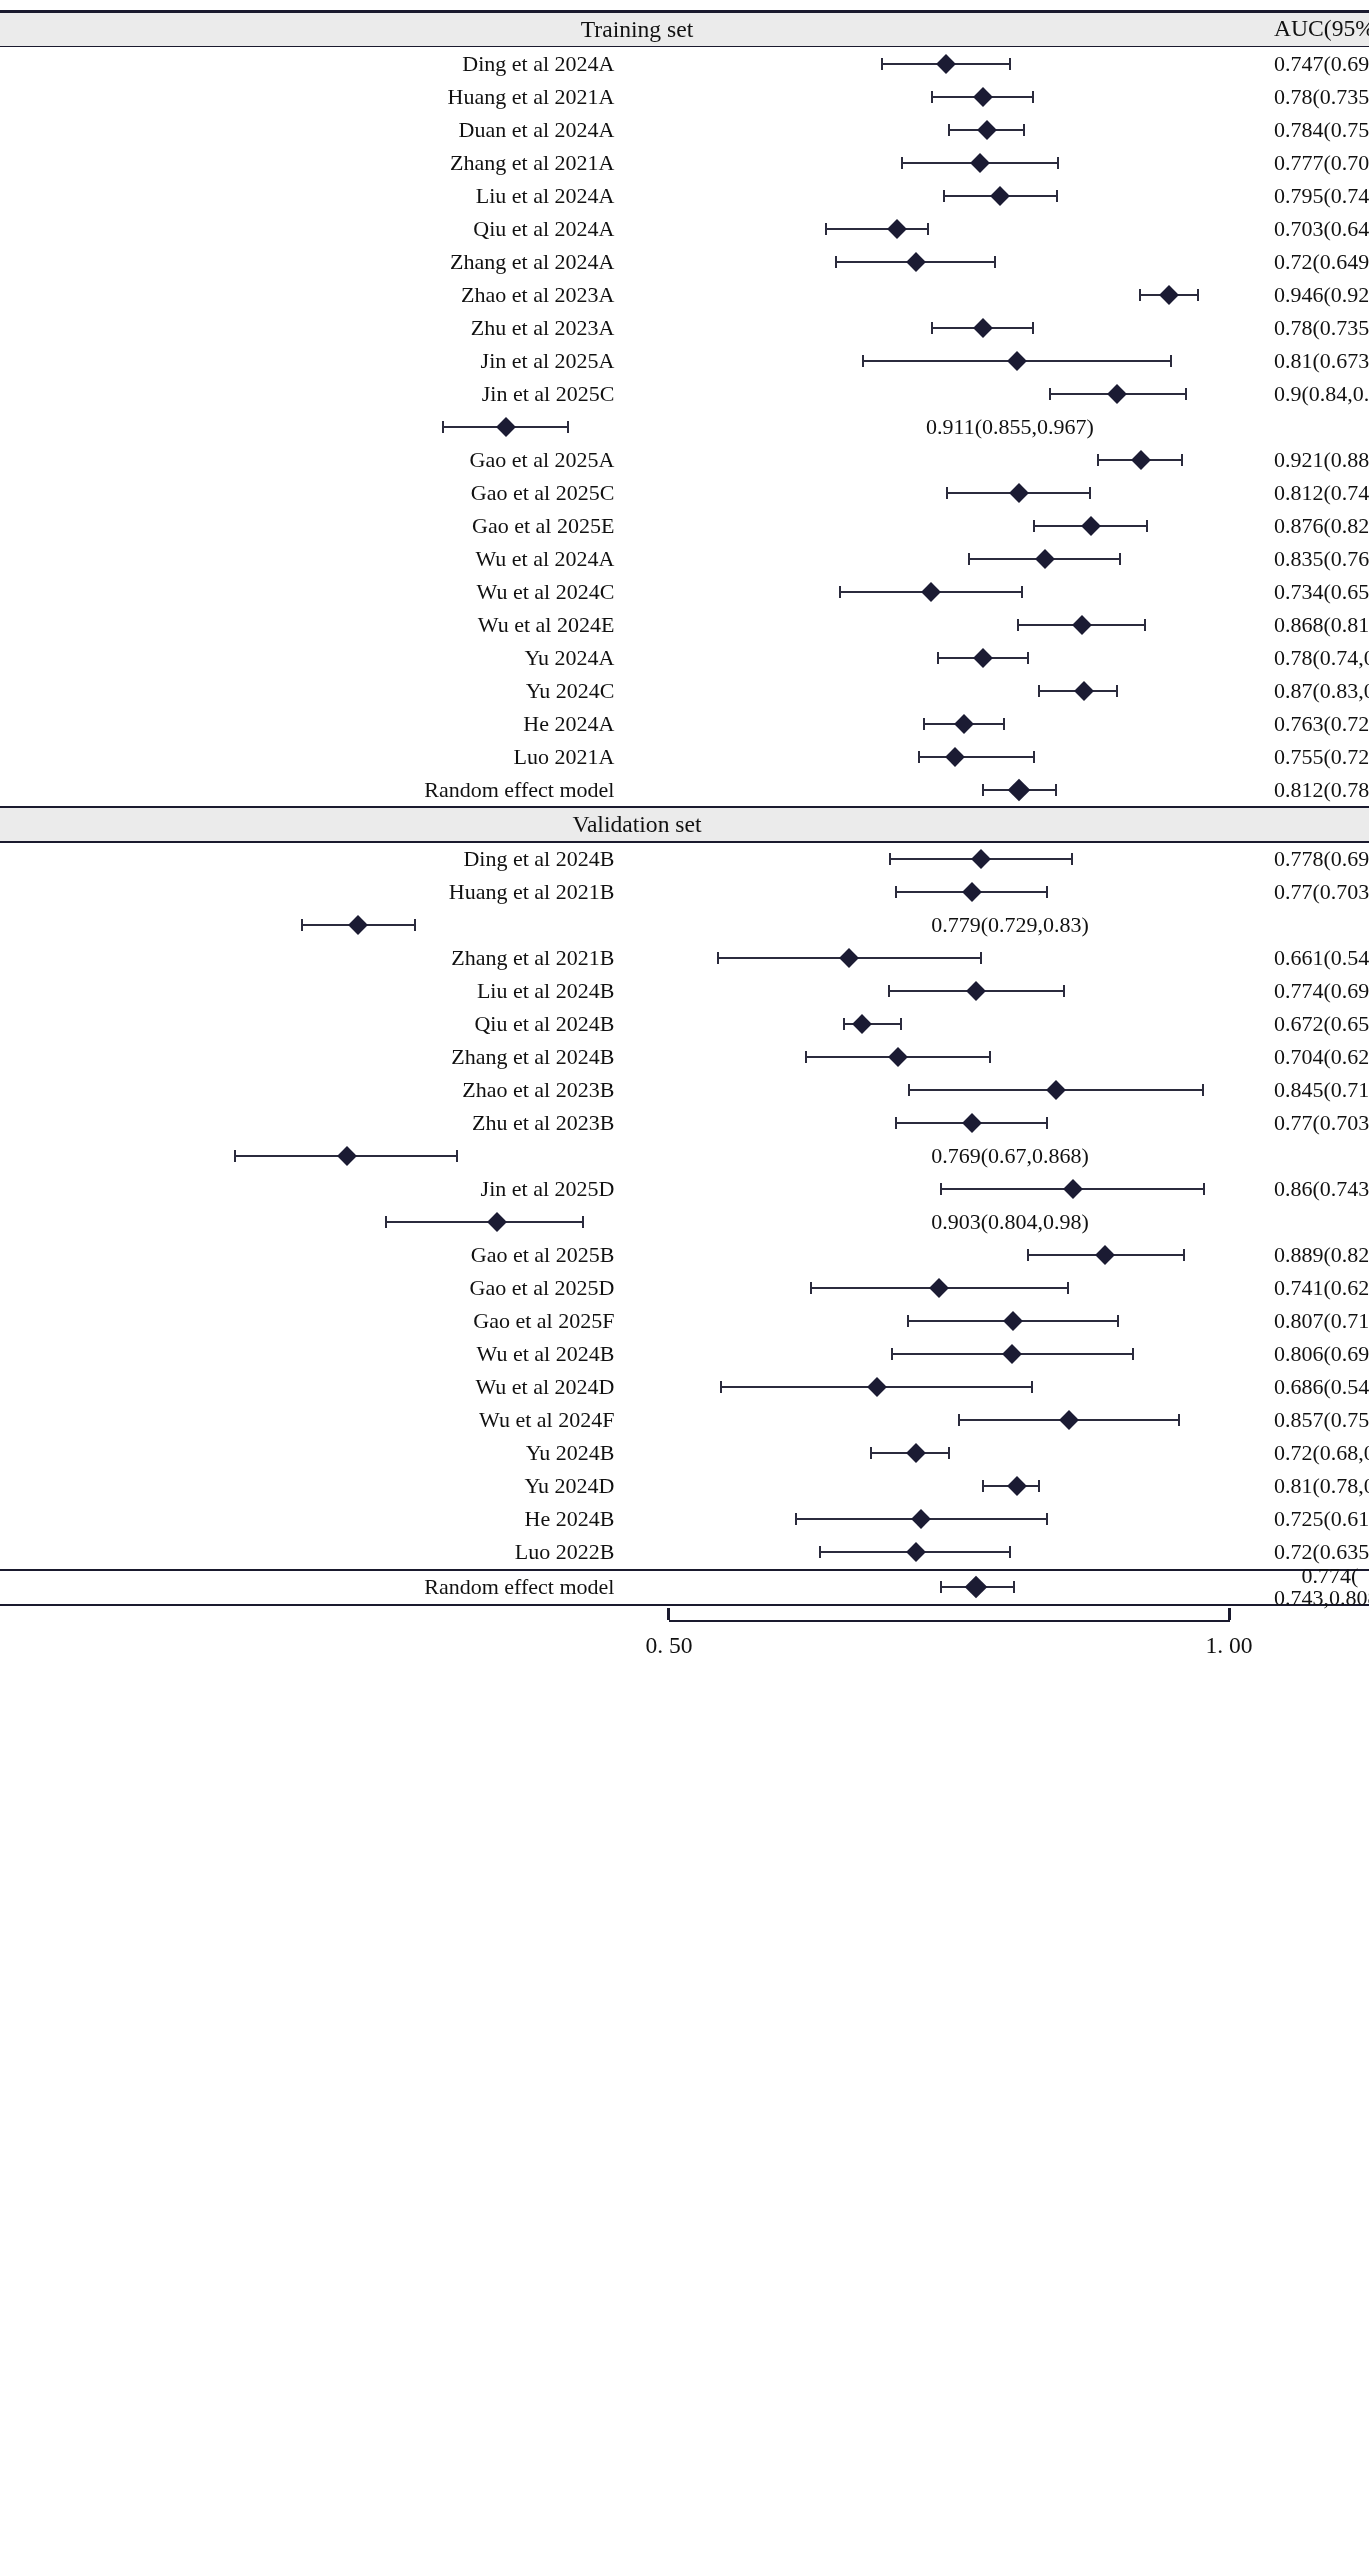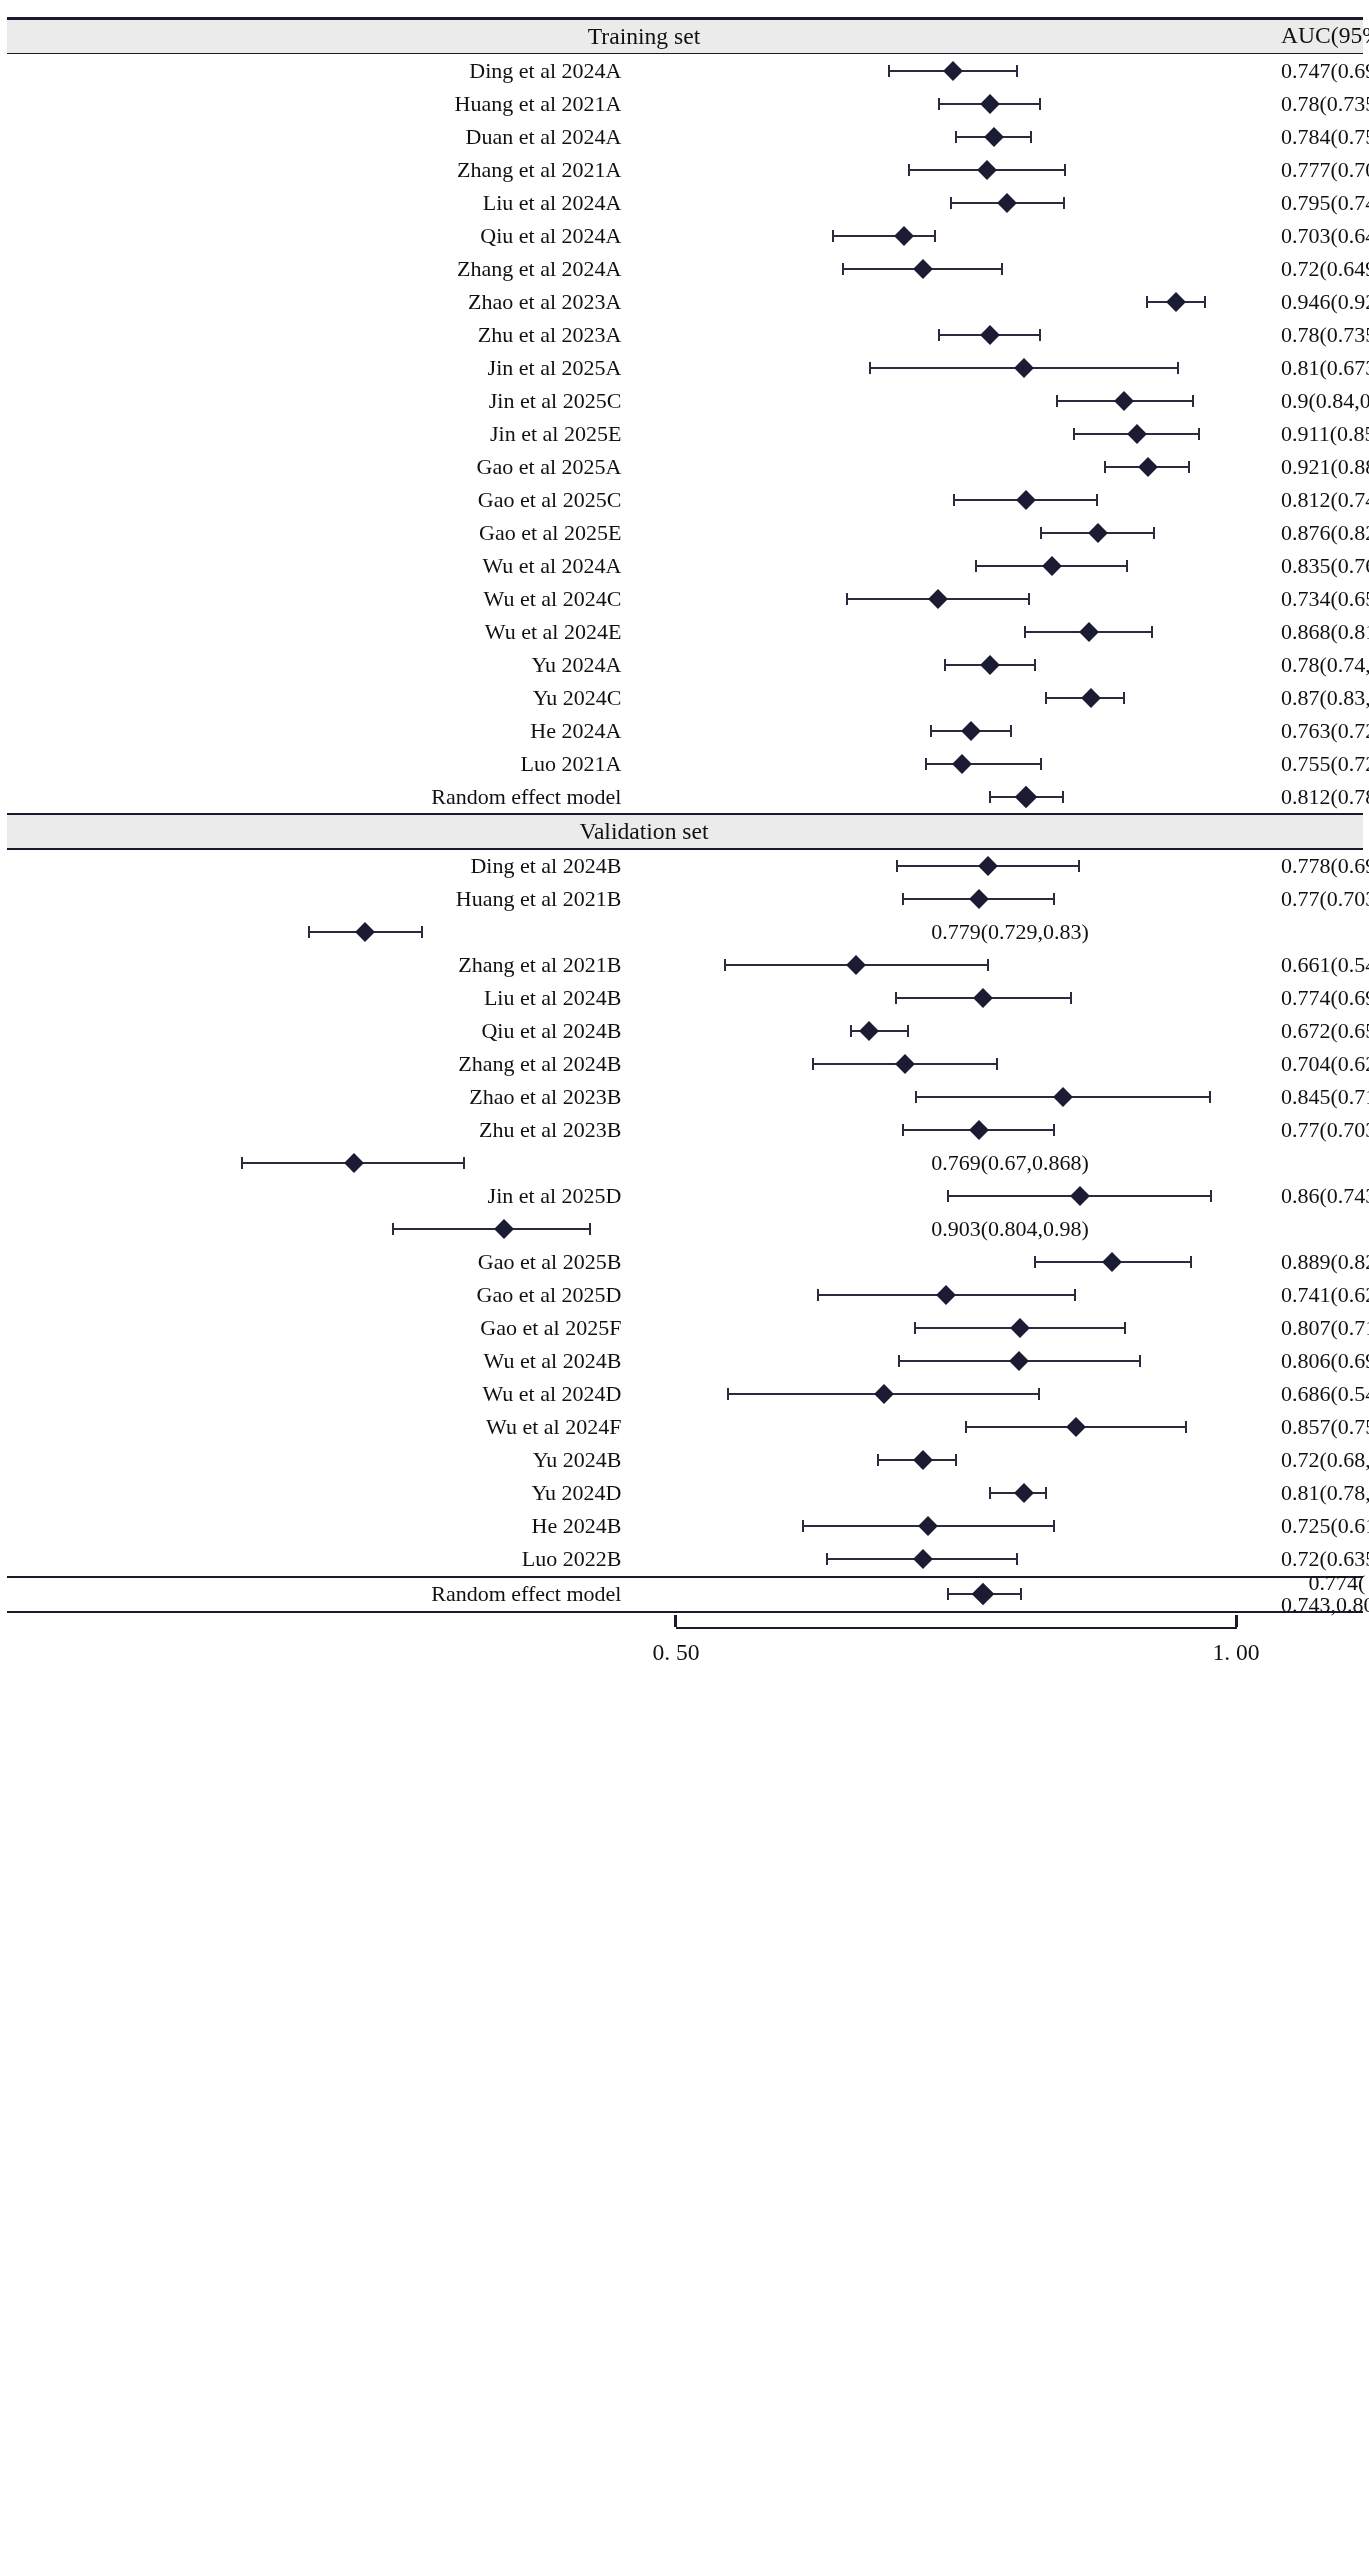--- a/index.html
+++ b/index.html
@@ -9,21 +9,21 @@
   }
   body {
     width: 1370px;
     font-family: "Liberation Serif", serif;
     color: #111111;
   }
   .forest {
     position: relative;
     width: 1370px;
     box-sizing: border-box;
-    padding: 7px;
+    padding: 0;
   }
   .rule-top {
     height: 3.2px;
     background: #1a1a2e;
     margin: 9.6px 0 0 0;
   }
   .rule-thin {
     height: 1.6px;
     background: #1a1a2e;
   }
@@ -257,21 +257,20 @@
         <div class="col-label">Jin et al 2025C</div>
         <div class="col-plot">
           <div class="ci" style="left: 426px; width: 136px;"></div>
           <div class="cap" style="left: 425px;"></div>
           <div class="cap" style="left: 561px;"></div>
           <div class="pt" style="left: 486px;"></div>
         </div>
         <div class="col-auc">0.9(0.84,0.961)</div>
       </div>
       <div class="row data-row">
-        <div class="col-label">Jin et al 2025E</div>
         <div class="col-plot">
           <div class="ci" style="left: 443px; width: 126px;"></div>
           <div class="cap" style="left: 442px;"></div>
           <div class="cap" style="left: 567px;"></div>
           <div class="pt" style="left: 499px;"></div>
         </div>
         <div class="col-auc">0.911(0.855,0.967)</div>
       </div>
       <div class="row data-row">
         <div class="col-label">Gao et al 2025A</div>

